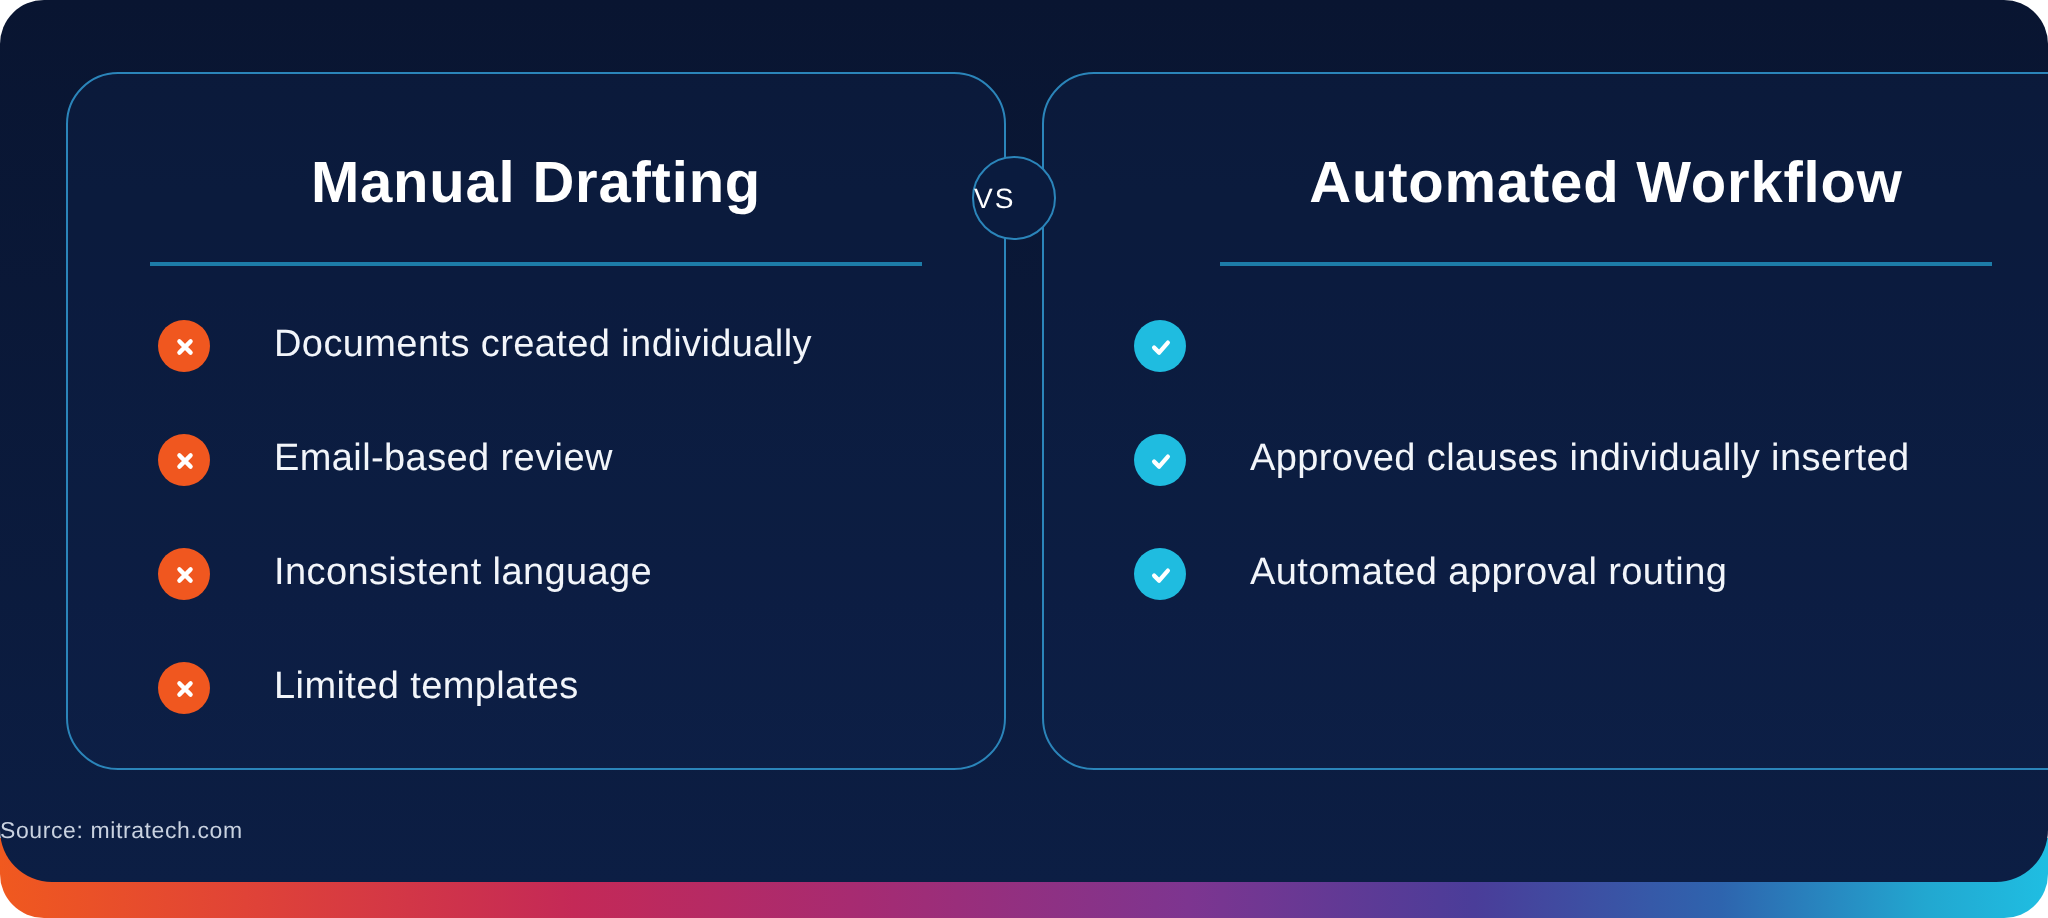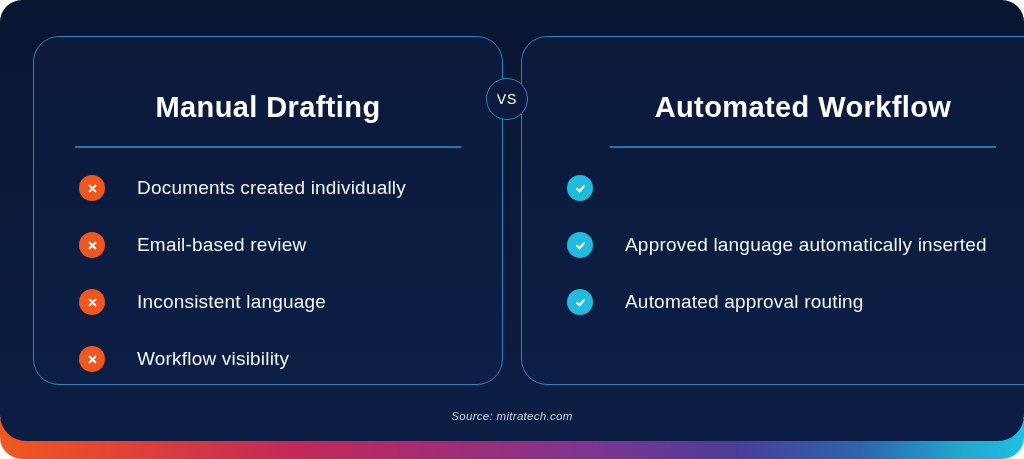--- a/index.html
+++ b/index.html
@@ -29,21 +29,21 @@
   }
   .panel{
     position:absolute;top:36px;height:349px;width:470px;
     border:1.6px solid var(--panel-border);
     border-radius:26px;
     background:var(--panel-fill);
   }
   .panel-left{left:33px;}
   .panel-right{left:521px;width:564px;}
   .panel-title{
-    margin-top:51px;text-align:center;
+    margin-top:36px;text-align:center;
     color:#ffffff;font-size:29px;font-weight:700;letter-spacing:.4px;
     line-height:38px;
   }
   .panel-divider{
     width:386px;height:2px;background:var(--divider);
     margin:20px auto 0 auto;border:none;
   }
   .items{list-style:none;margin-top:27px;padding-left:45px;}
   .item{
     display:flex;align-items:center;gap:32px;
@@ -55,26 +55,26 @@
   }
   .badge-negative{background:var(--negative);}
   .badge-positive{background:var(--positive);}
   .badge svg{display:block;}
   .item-text{
     color:var(--text-main);font-size:19px;letter-spacing:.2px;line-height:26px;white-space:nowrap;
   }
   .vs-badge{
     position:absolute;left:486px;top:78px;width:42px;height:42px;border-radius:50%;
     background:#0a1b3e;border:1.6px solid var(--panel-border);
-    display:flex;align-items:center;justify-content:center;
+    display:flex;align-items:center;justify-content:flex-start;
     color:#ffffff;font-size:14px;letter-spacing:1px;z-index:5;
   }
   .source-line{
-    position:absolute;left:0;right:0;top:410px;text-align:center;
-    color:var(--text-source);font-size:11.5px;font-style:italic;letter-spacing:.3px;
+    position:absolute;left:0;right:0;top:410px;
+    color:var(--text-source);font-size:11.5px;letter-spacing:.3px;
   }
 </style>
 </head>
 <body>
 
 <div class="card">
   <div class="bottom-gradient"></div>
   <div class="content-layer">
 
     <section class="panel panel-left">
@@ -104,21 +104,21 @@
               </svg>
           </span>
           <span class="item-text">Inconsistent language</span>
         </li>
         <li class="item">
           <span class="badge badge-negative">
             <svg width="15" height="15" viewBox="0 0 24 24">
                 <path d="M7.5 7.5 L16.5 16.5 M16.5 7.5 L7.5 16.5" stroke="#ffffff" stroke-width="3.4" stroke-linecap="round"></path>
               </svg>
           </span>
-          <span class="item-text">Workflow visibility</span>
+          <span class="item-text">Limited templates</span>
         </li>
       </ul>
     </section>
 
     <div class="vs-badge">
       <span>VS</span>
     </div>
 
     <section class="panel panel-right">
       <h2 class="panel-title">Automated Workflow</h2>
@@ -130,21 +130,21 @@
                 <path d="M6.5 12.5 L10.5 16.5 L17.5 8.5" stroke="#ffffff" stroke-width="3.4" fill="none" stroke-linecap="round" stroke-linejoin="round"></path>
               </svg>
           </span>
         </li>
         <li class="item">
           <span class="badge badge-positive">
             <svg width="15" height="15" viewBox="0 0 24 24">
                 <path d="M6.5 12.5 L10.5 16.5 L17.5 8.5" stroke="#ffffff" stroke-width="3.4" fill="none" stroke-linecap="round" stroke-linejoin="round"></path>
               </svg>
           </span>
-          <span class="item-text">Approved language automatically inserted</span>
+          <span class="item-text">Approved clauses individually inserted</span>
         </li>
         <li class="item">
           <span class="badge badge-positive">
             <svg width="15" height="15" viewBox="0 0 24 24">
                 <path d="M6.5 12.5 L10.5 16.5 L17.5 8.5" stroke="#ffffff" stroke-width="3.4" fill="none" stroke-linecap="round" stroke-linejoin="round"></path>
               </svg>
           </span>
           <span class="item-text">Automated approval routing</span>
         </li>
       </ul>

